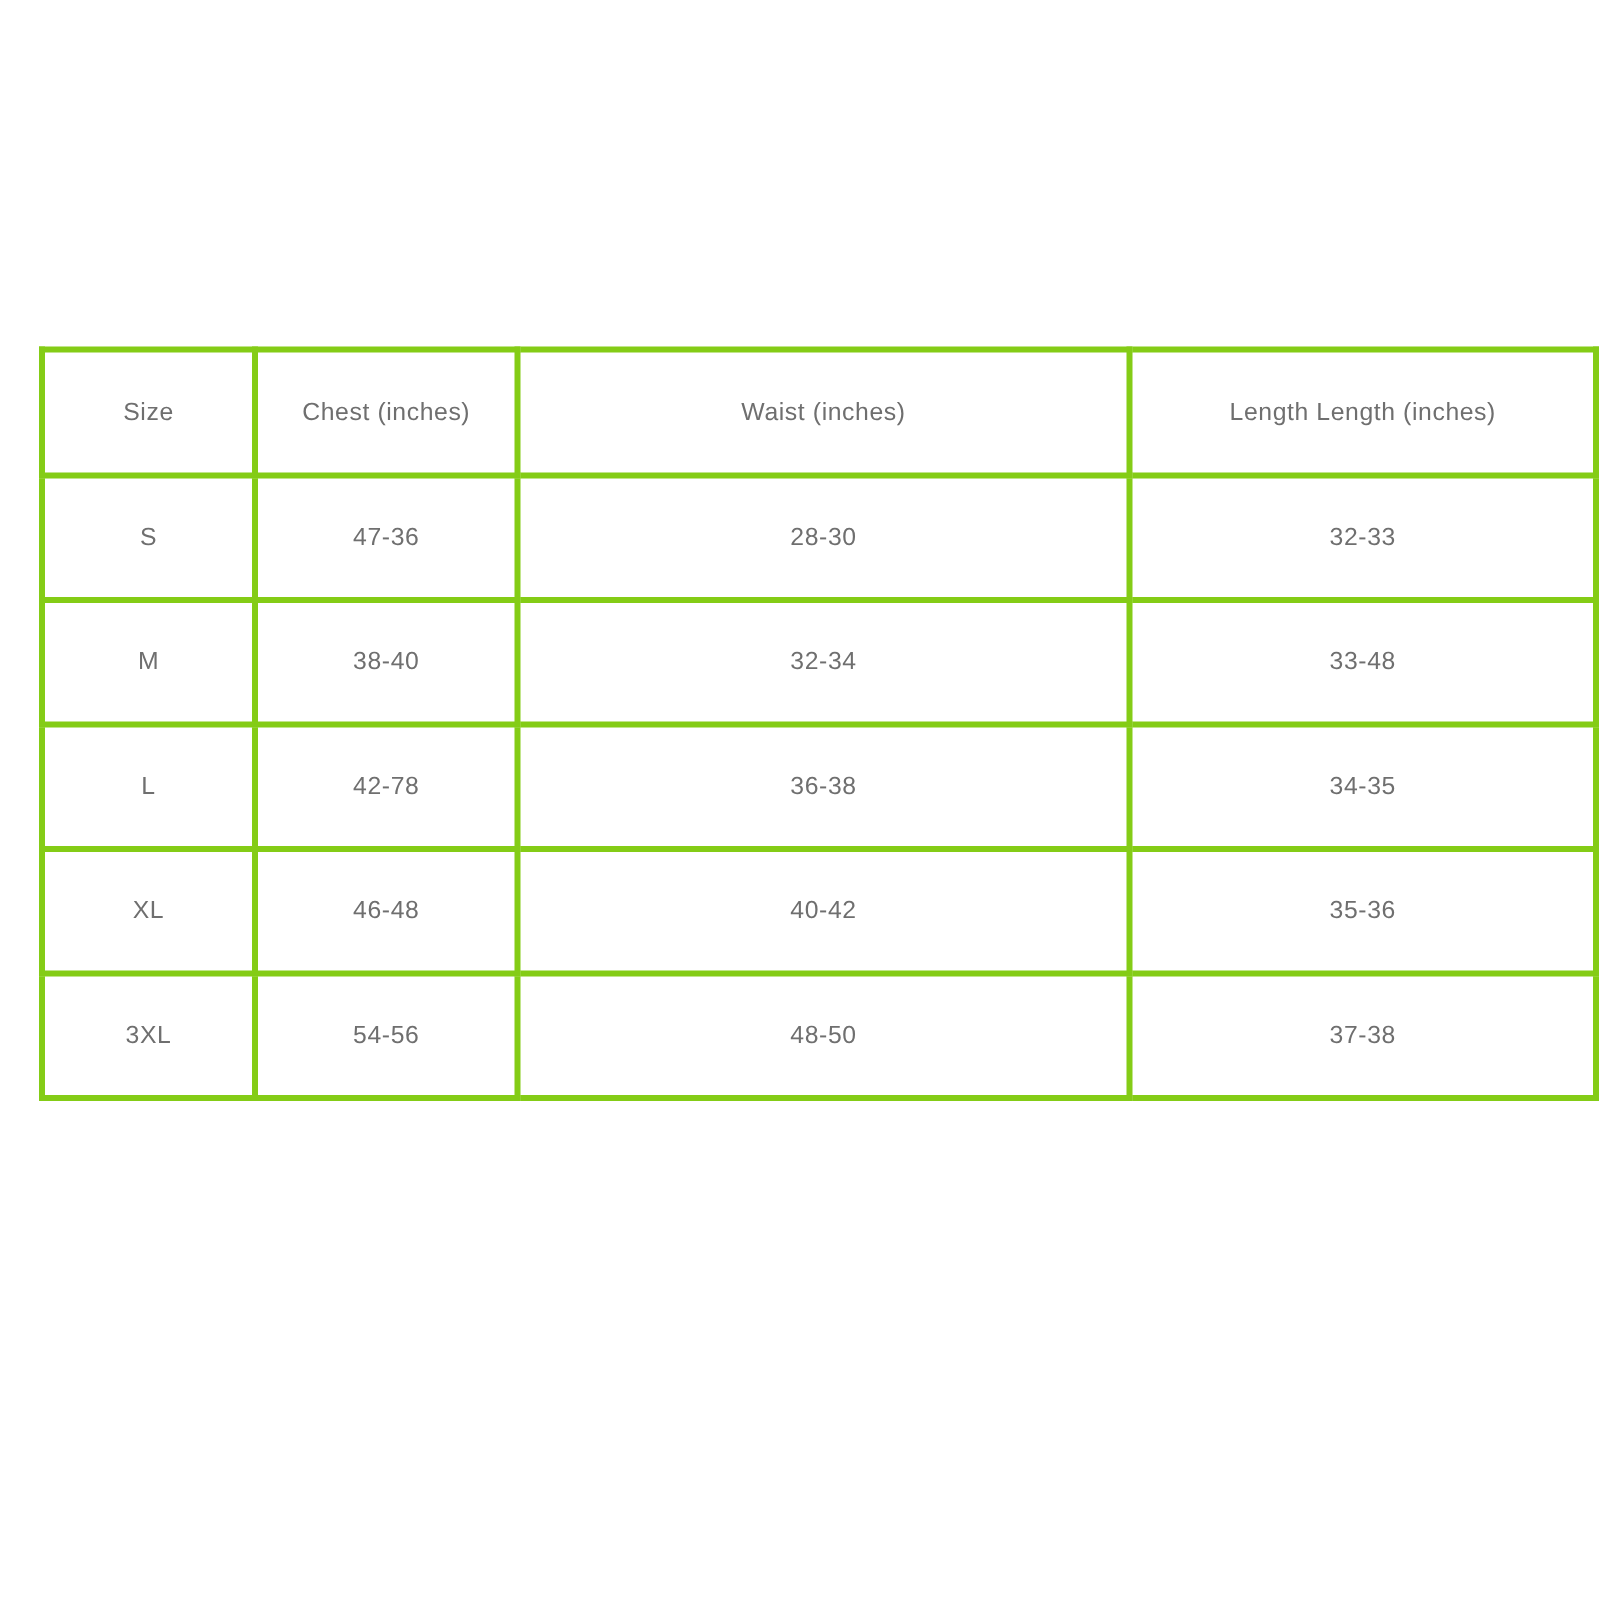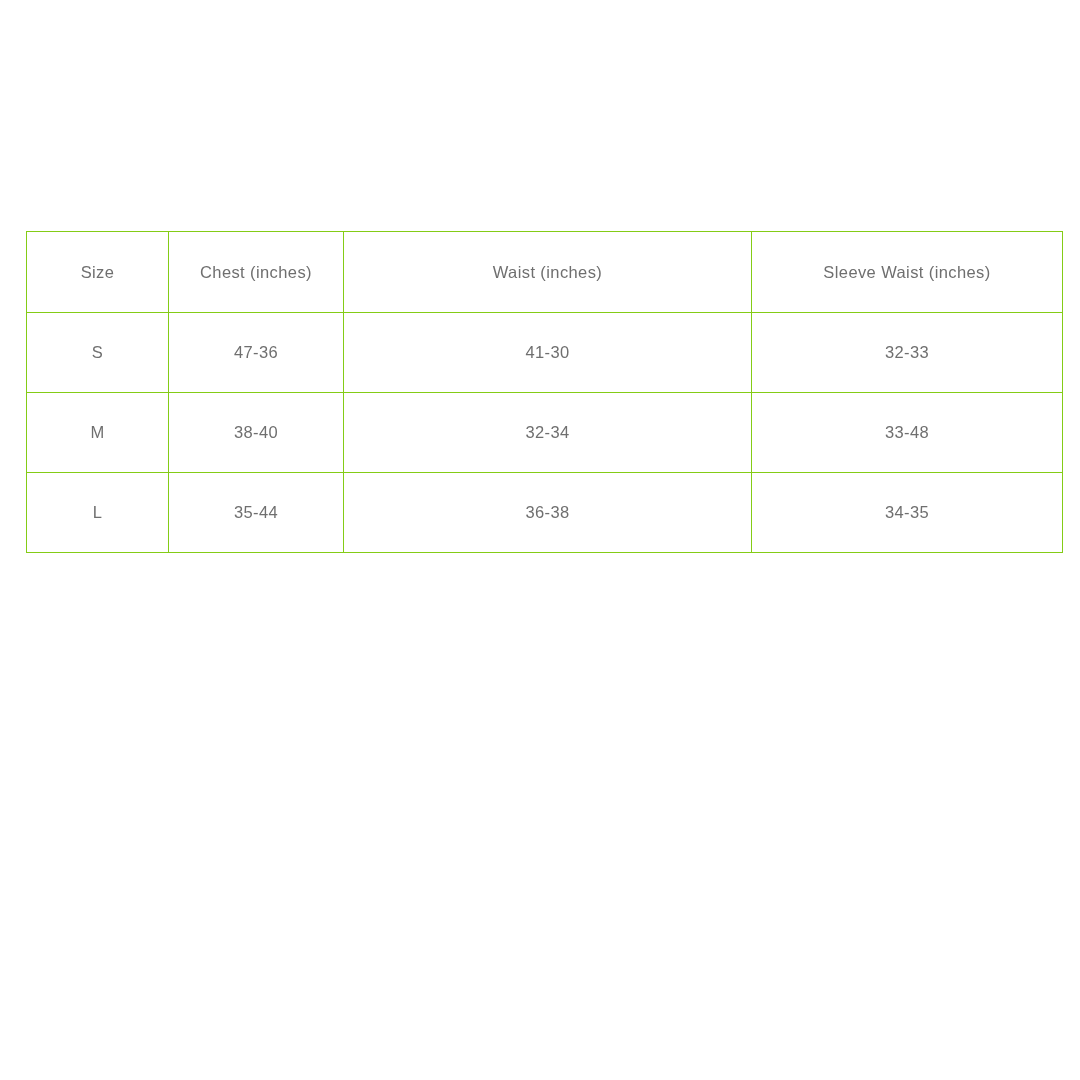--- a/index.html
+++ b/index.html
@@ -29,21 +29,21 @@
     top: 231px;
     width: 1036px;
   }
   table.size-table {
     border-collapse: collapse;
     width: 1036px;
     table-layout: fixed;
   }
   table.size-table th,
   table.size-table td {
-    border: 1px solid #84cc16;
+    border: 4px solid #84cc16;
     text-align: center;
     vertical-align: middle;
     font-weight: normal;
     color: #6f6f6f;
     font-size: 16.5px;
     letter-spacing: 0.4px;
   }
   table.size-table thead th {
     height: 78px;
     font-size: 16.5px;
@@ -69,38 +69,50 @@
         <col class="c0">
         <col class="c1">
         <col class="c2">
         <col class="c3">
       </colgroup>
       <thead>
         <tr>
           <th>Size</th>
           <th>Chest (inches)</th>
           <th>Waist (inches)</th>
-          <th>Sleeve Waist (inches)</th>
+          <th>Length Length (inches)</th>
         </tr>
       </thead>
       <tbody>
         <tr>
           <td>S</td>
           <td>47-36</td>
-          <td>41-30</td>
+          <td>28-30</td>
           <td>32-33</td>
         </tr>
         <tr>
           <td>M</td>
           <td>38-40</td>
           <td>32-34</td>
           <td>33-48</td>
         </tr>
         <tr>
           <td>L</td>
-          <td>35-44</td>
+          <td>42-78</td>
           <td>36-38</td>
           <td>34-35</td>
+        </tr>
+        <tr>
+          <td>XL</td>
+          <td>46-48</td>
+          <td>40-42</td>
+          <td>35-36</td>
+        </tr>
+        <tr>
+          <td>3XL</td>
+          <td>54-56</td>
+          <td>48-50</td>
+          <td>37-38</td>
         </tr>
       </tbody>
     </table>
   </div>
 </div>
 
 </body></html>

